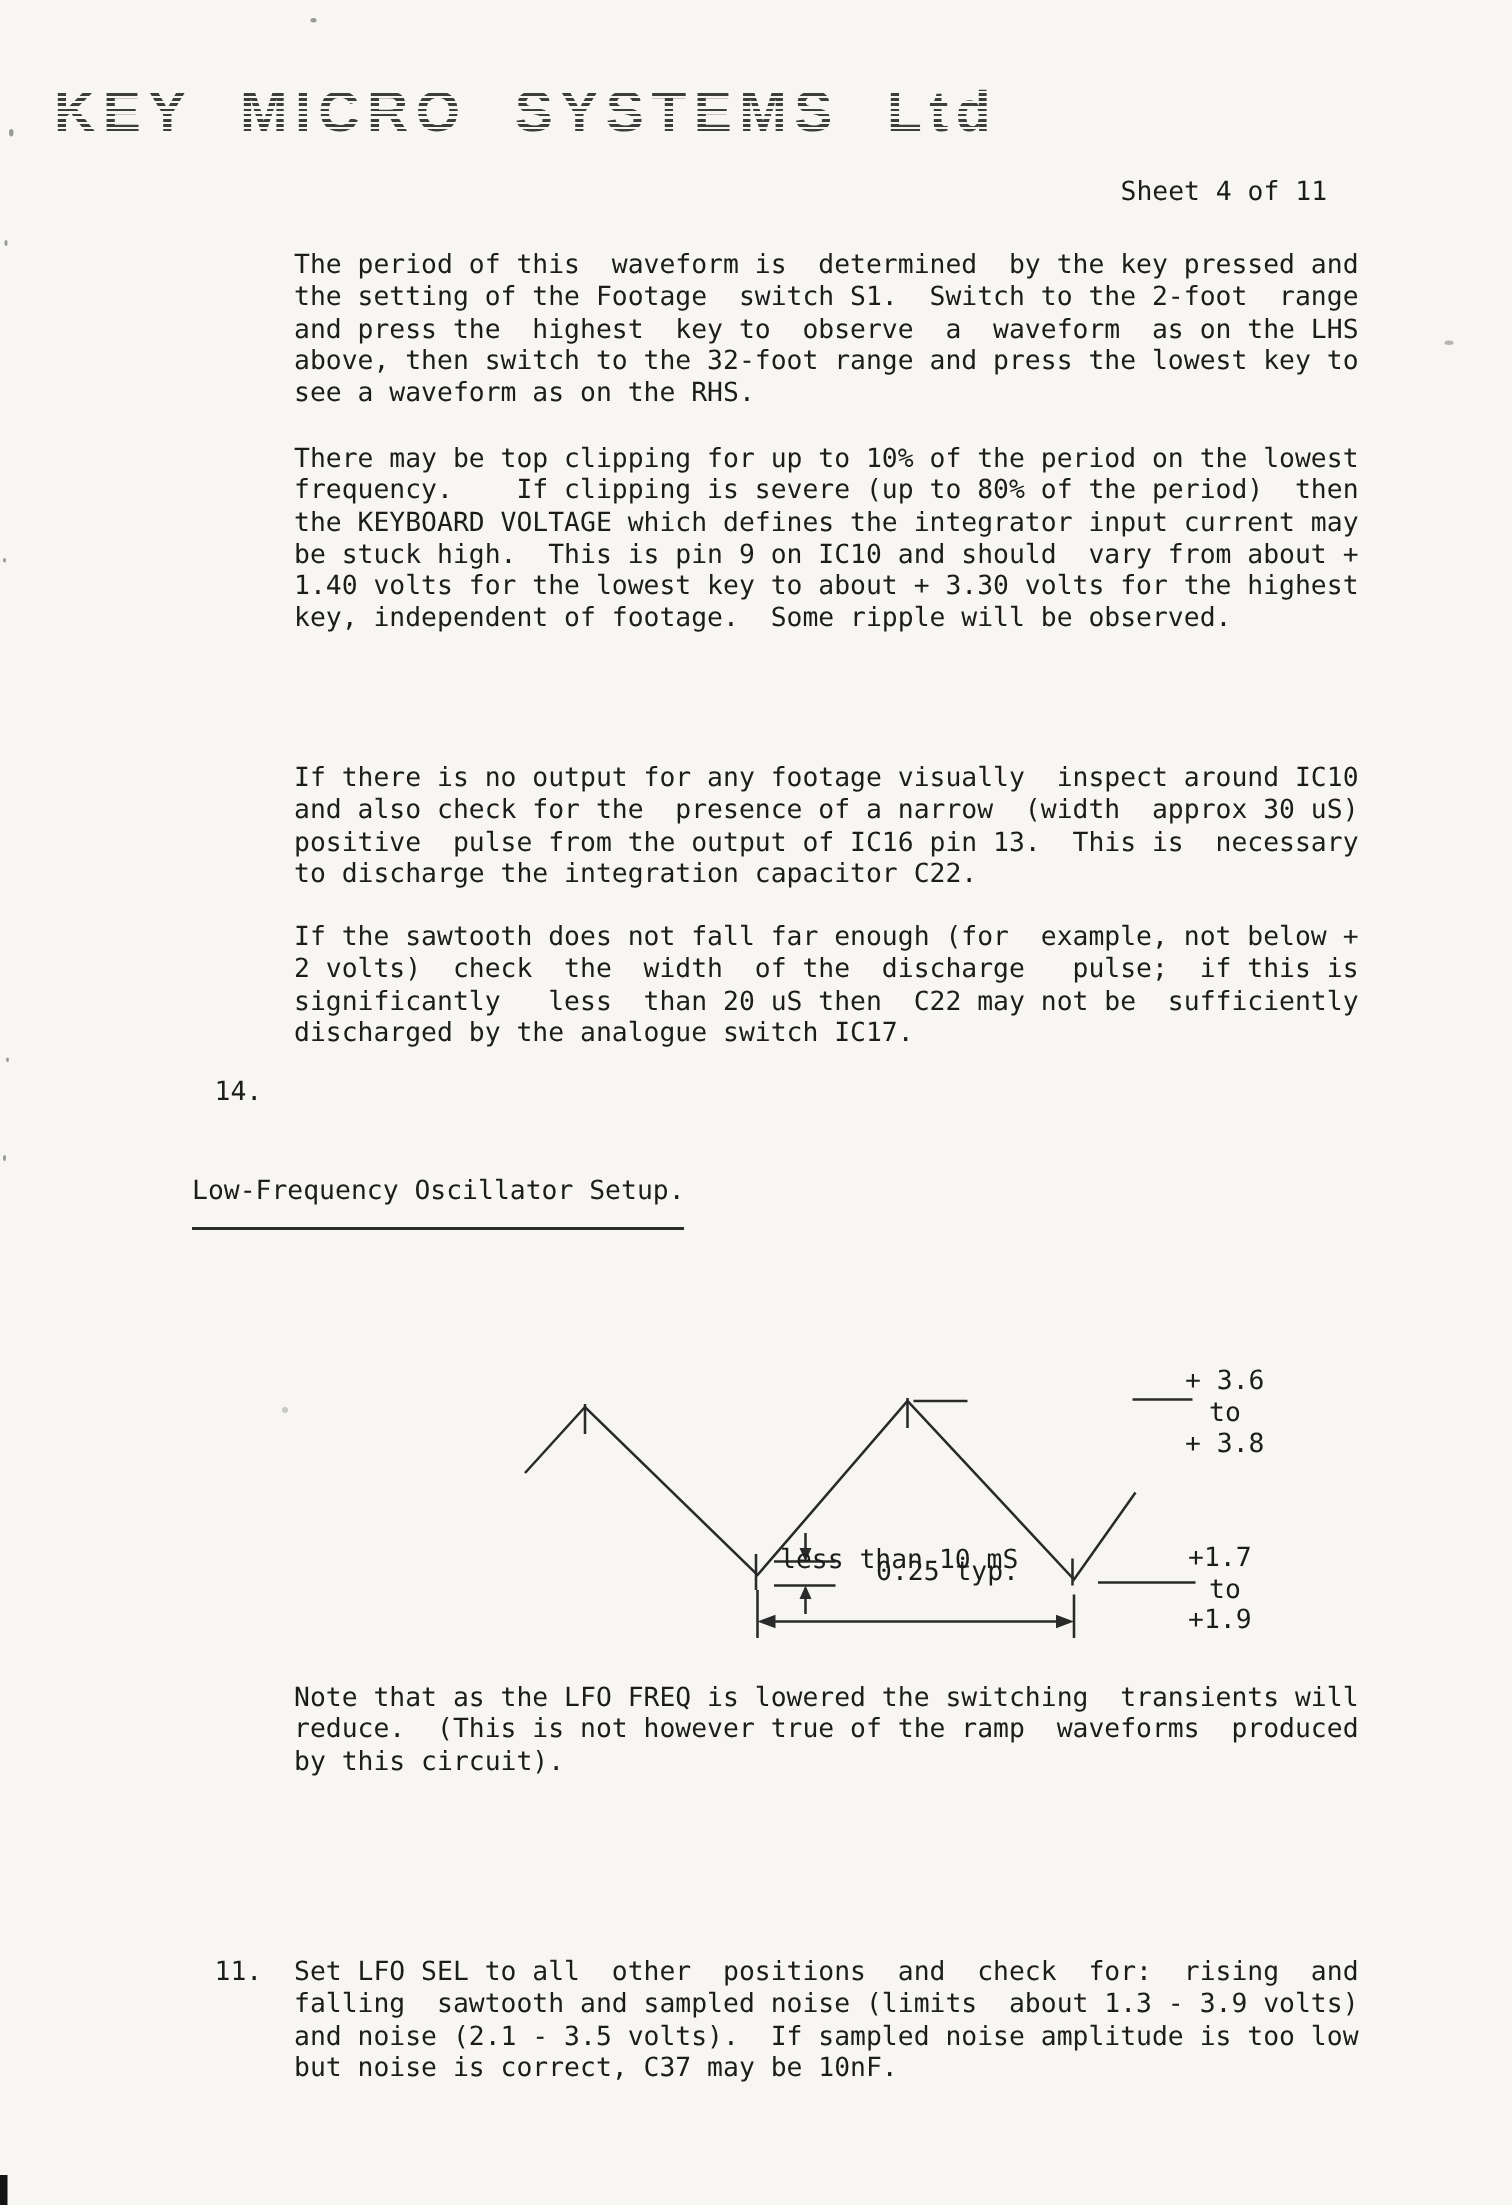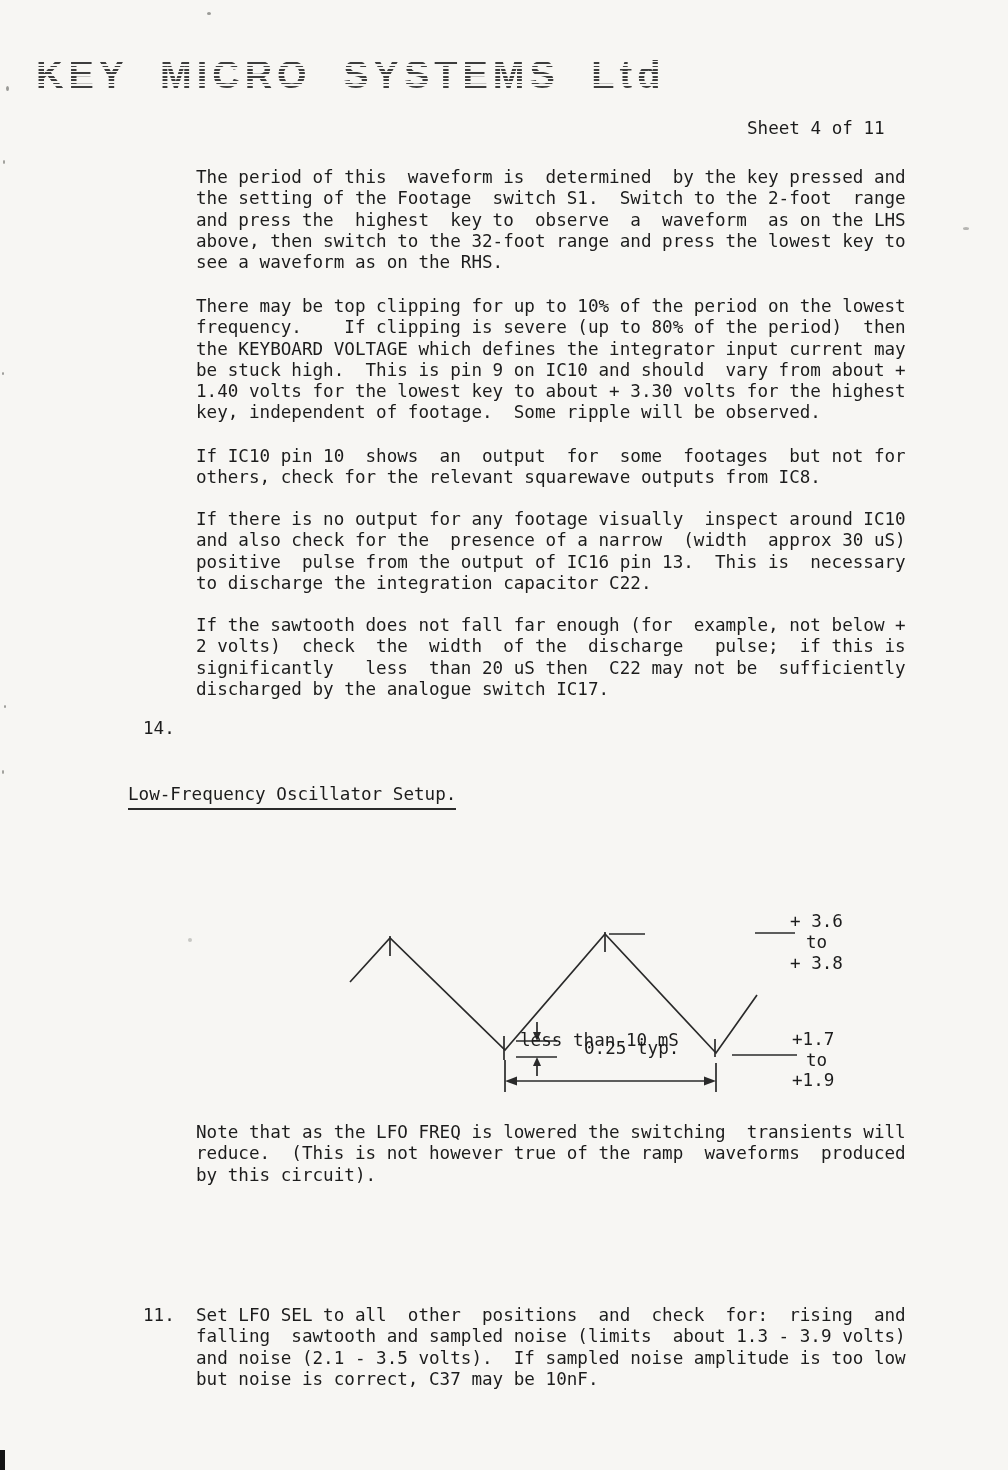--- a/index.html
+++ b/index.html
@@ -11,21 +11,21 @@
   .num{width:53px;flex:0 0 53px;white-space:pre;}
   .txt{white-space:pre;}
   
   .logo-wrap{position:absolute;left:36px;top:52px;height:46px;}
   .logo{font-family:"Liberation Sans",sans-serif;font-weight:900;font-size:38px;line-height:46px;
         letter-spacing:5px;word-spacing:16px;color:#3d3d3d;}
   .logo-stripes{position:absolute;inset:0;pointer-events:none;
         background:repeating-linear-gradient(180deg,rgba(247,246,243,0) 0 1.8px,#f7f6f3 1.8px 3.4px);}
   .sheet{position:absolute;left:747px;top:118px;}
   
-  .heading{position:absolute;left:128px;top:784px;border-bottom:2px solid #2a2a2a;padding-bottom:3px;}
+  .heading{position:absolute;left:128px;top:784px;border-bottom:2px solid #2a2a2a;padding-bottom:13px;}
   
   .dlabel{position:absolute;white-space:pre;}
   svg line, svg polyline, svg path.stroke{stroke:#2a2a2a;stroke-width:1.7;fill:none;}
   svg path.fill{fill:#2a2a2a;stroke:none;}
   
   .speck{position:absolute;background:#9a9a96;border-radius:50%;}
   .edge-mark{position:absolute;left:0;top:1450px;width:5px;height:20px;background:#141414;}
 </style>
 </head>
 <body>
@@ -51,25 +51,20 @@
   <div class="block mono" style="top:296px">
     <span class="num"></span>
     <span class="txt">There may be top clipping for up to 10% of the period on the lowest
 frequency.    If clipping is severe (up to 80% of the period)  then
 the KEYBOARD VOLTAGE which defines the integrator input current may
 be stuck high.  This is pin 9 on IC10 and should  vary from about +
 1.40 volts for the lowest key to about + 3.30 volts for the highest
 key, independent of footage.  Some ripple will be observed.</span>
   </div>
 
-  <div class="block mono" style="top:446px">
-    <span class="num"></span>
-    <span class="txt">If IC10 pin 10  shows  an  output  for  some  footages  but not for
-others, check for the relevant squarewave outputs from IC8.</span>
-  </div>
 
   <div class="block mono" style="top:509px">
     <span class="num"></span>
     <span class="txt">If there is no output for any footage visually  inspect around IC10
 and also check for the  presence of a narrow  (width  approx 30 uS)
 positive  pulse from the output of IC16 pin 13.  This is  necessary
 to discharge the integration capacitor C22.</span>
   </div>
 
   <div class="block mono" style="top:615px">

